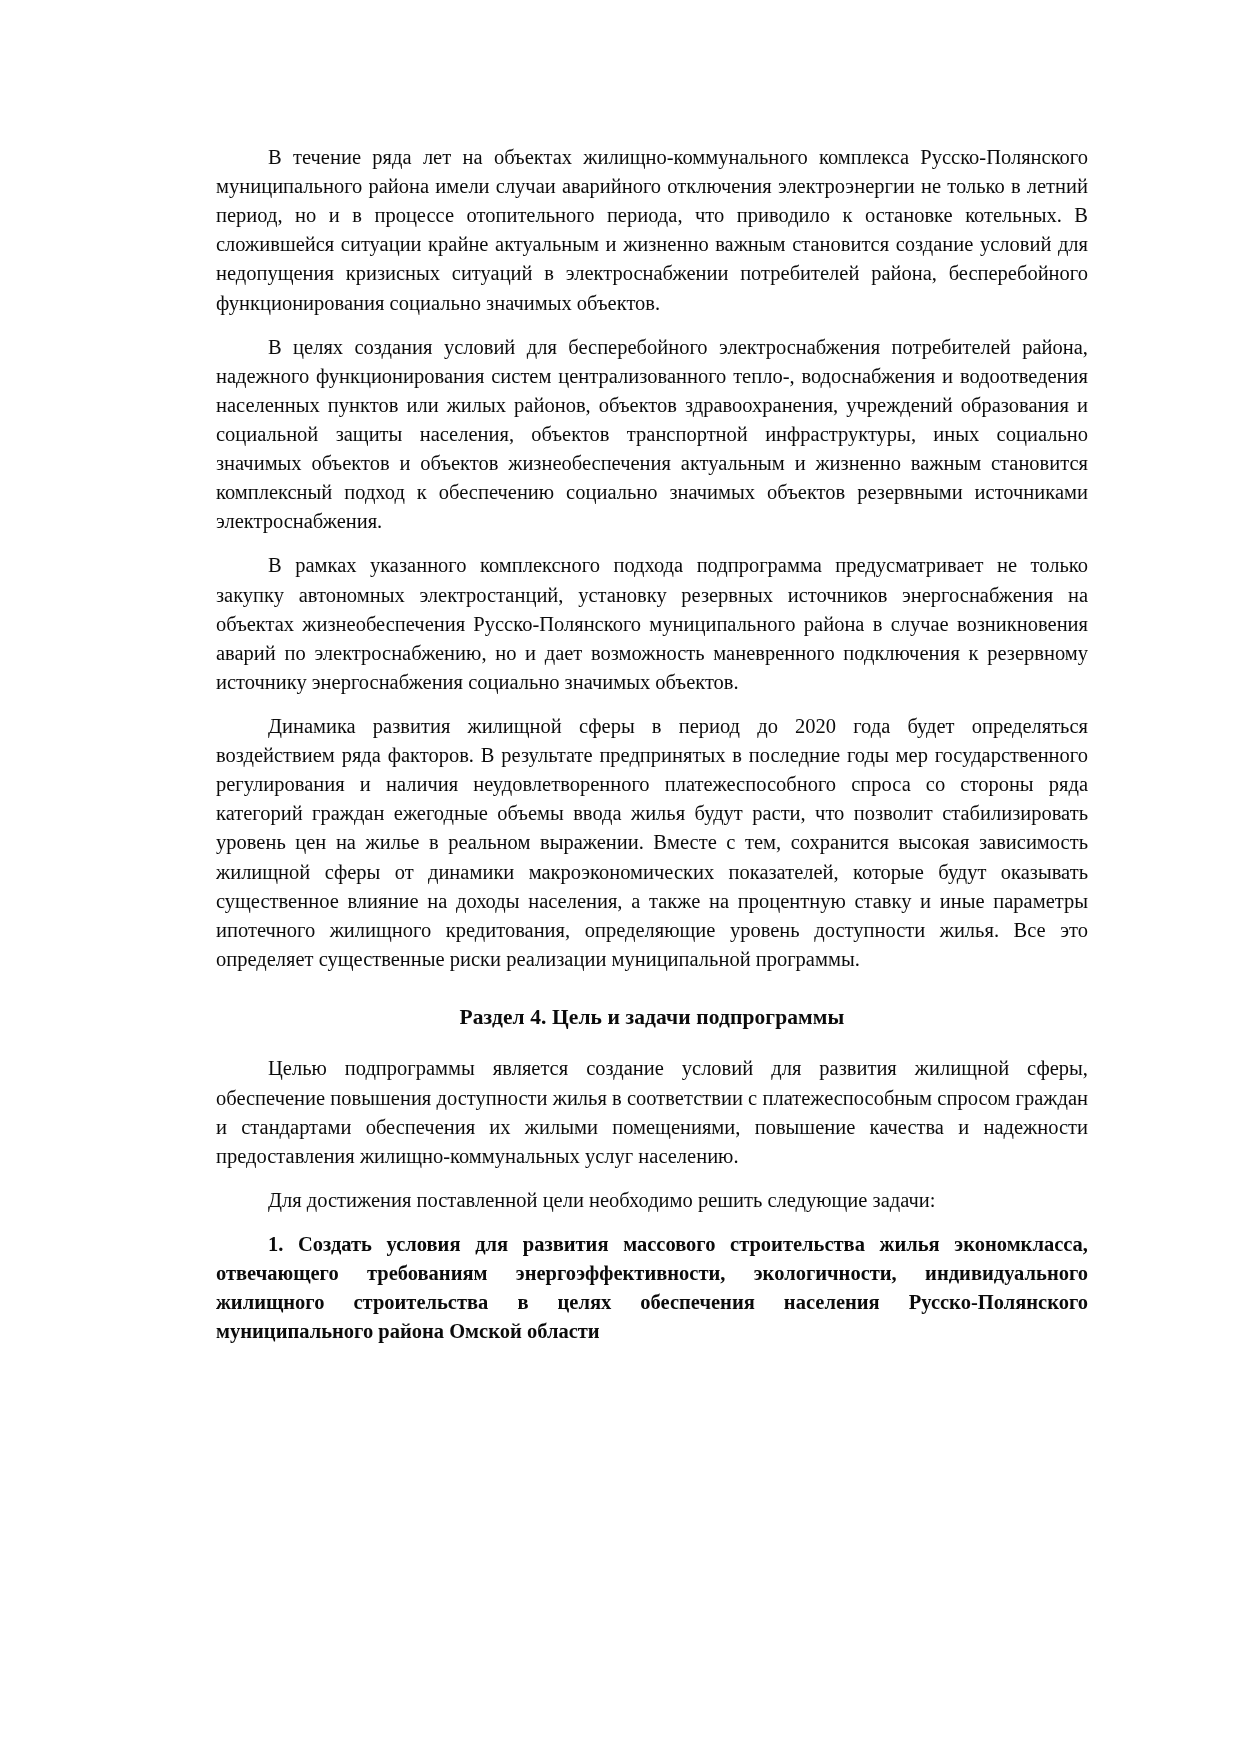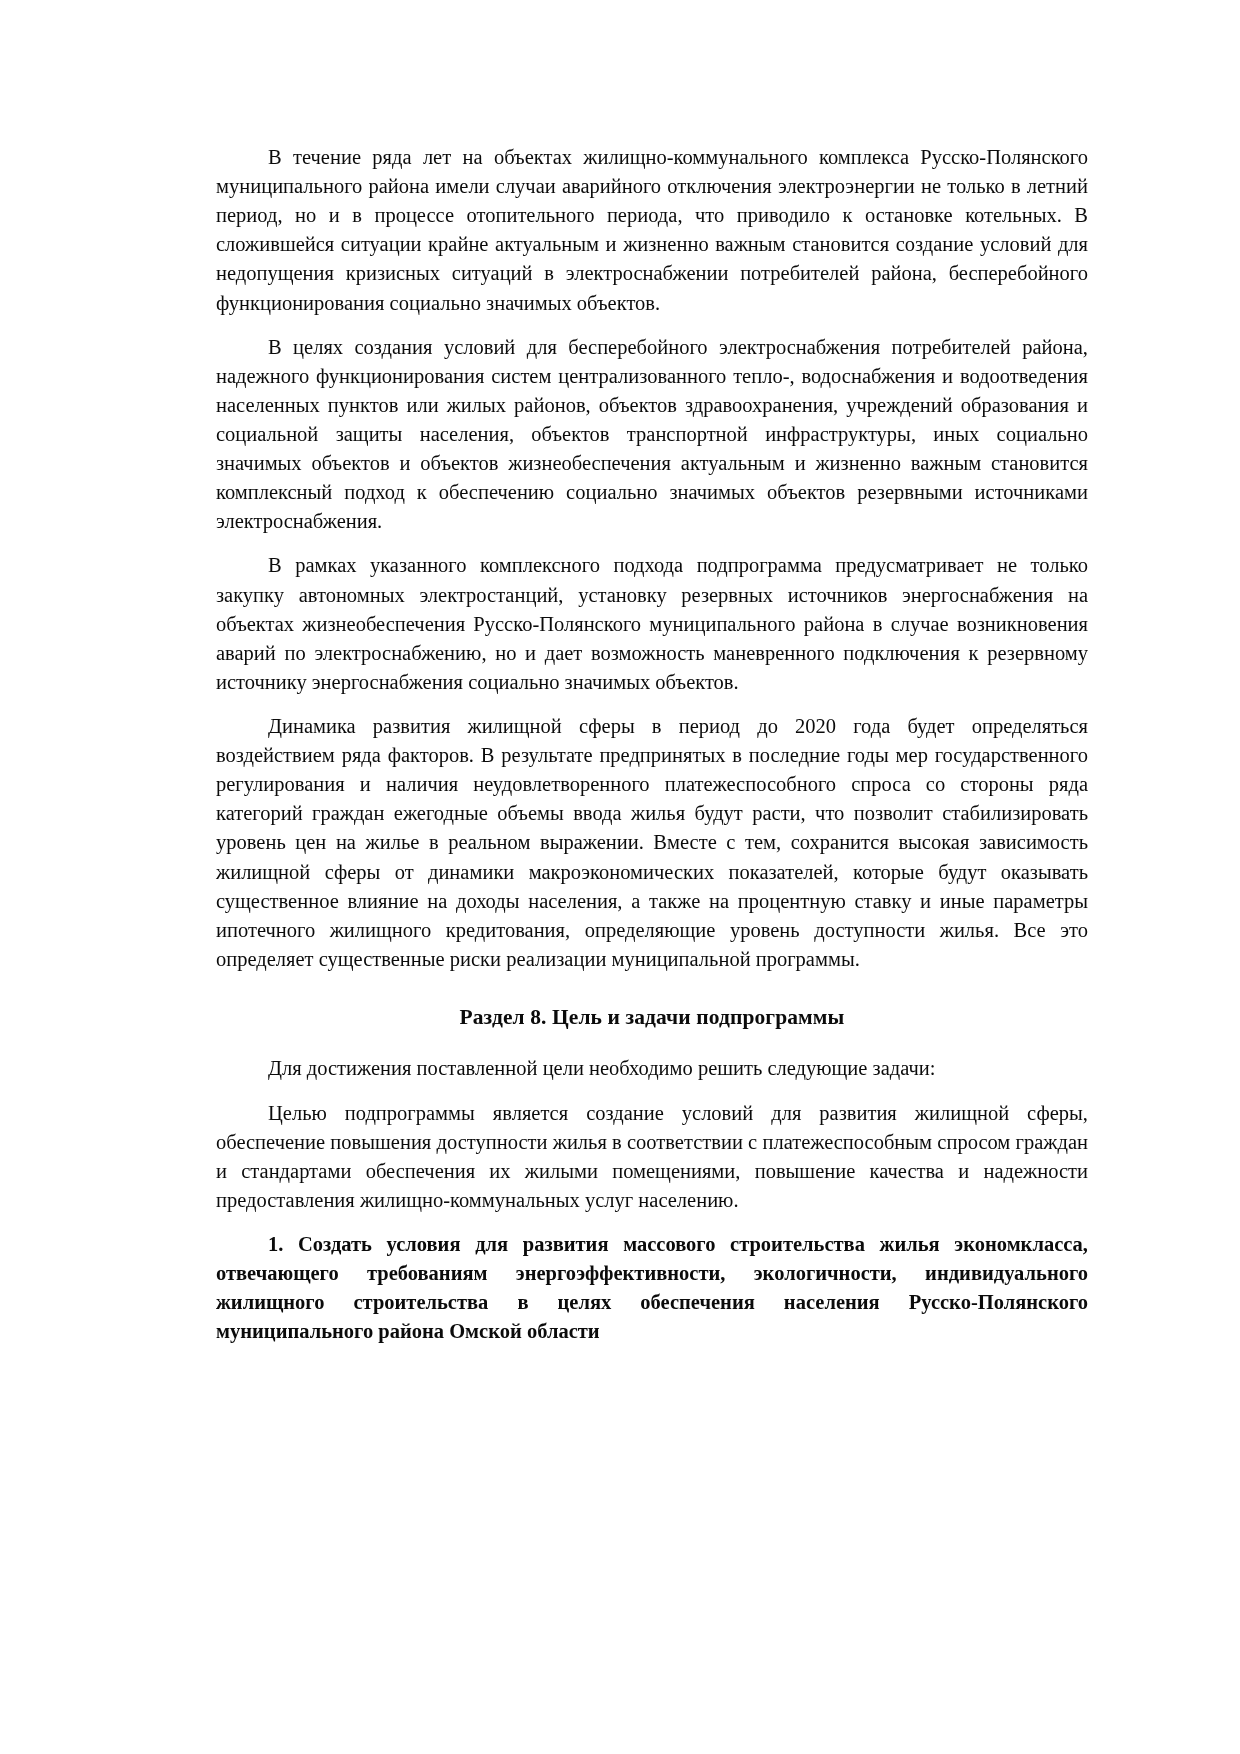--- a/index.html
+++ b/index.html
@@ -46,20 +46,20 @@
 <body>
 
 <div class="page">
   <div class="doc-body">
 
     <p class="para">В течение ряда лет на объектах жилищно-коммунального комплекса Русско-Полянского муниципального района имели случаи аварийного отключения электроэнергии не только в летний период, но и в процессе отопительного периода, что приводило к остановке котельных. В сложившейся ситуации крайне актуальным и жизненно важным становится создание условий для недопущения кризисных ситуаций в электроснабжении потребителей района, бесперебойного функционирования социально значимых объектов.</p>
     <p class="para">В целях создания условий для бесперебойного электроснабжения потребителей района, надежного функционирования систем централизованного тепло-, водоснабжения и водоотведения населенных пунктов или жилых районов, объектов здравоохранения, учреждений образования и социальной защиты населения, объектов транспортной инфраструктуры, иных социально значимых объектов и объектов жизнеобеспечения актуальным и жизненно важным становится комплексный подход к обеспечению социально значимых объектов резервными источниками электроснабжения.</p>
     <p class="para">В рамках указанного комплексного подхода подпрограмма предусматривает не только закупку автономных электростанций, установку резервных источников энергоснабжения на объектах жизнеобеспечения Русско-Полянского муниципального района в случае возникновения аварий по электроснабжению, но и дает возможность маневренного подключения к резервному источнику энергоснабжения социально значимых объектов.</p>
     <p class="para">Динамика развития жилищной сферы в период до 2020 года будет определяться воздействием ряда факторов. В результате предпринятых в последние годы мер государственного регулирования и наличия неудовлетворенного платежеспособного спроса со стороны ряда категорий граждан ежегодные объемы ввода жилья будут расти, что позволит стабилизировать уровень цен на жилье в реальном выражении. Вместе с тем, сохранится высокая зависимость жилищной сферы от динамики макроэкономических показателей, которые будут оказывать существенное влияние на доходы населения, а также на процентную ставку и иные параметры ипотечного жилищного кредитования, определяющие уровень доступности жилья. Все это определяет существенные риски реализации муниципальной программы.</p>
 
-    <h2 class="section-heading">Раздел 8. Цель и задачи подпрограммы</h2>
+    <h2 class="section-heading">Раздел 4. Цель и задачи подпрограммы</h2>
 
+    <p class="para">Целью подпрограммы является создание условий для развития жилищной сферы, обеспечение повышения доступности жилья в соответствии с платежеспособным спросом граждан и стандартами обеспечения их жилыми помещениями, повышение качества и надежности предоставления жилищно-коммунальных услуг населению.</p>
     <p class="para">Для достижения поставленной цели необходимо решить следующие задачи:</p>
-    <p class="para">Целью подпрограммы является создание условий для развития жилищной сферы, обеспечение повышения доступности жилья в соответствии с платежеспособным спросом граждан и стандартами обеспечения их жилыми помещениями, повышение качества и надежности предоставления жилищно-коммунальных услуг населению.</p>
     <p class="para">1. Создать условия для развития массового строительства жилья экономкласса, отвечающего требованиям энергоэффективности, экологичности, индивидуального жилищного строительства в целях обеспечения населения Русско-Полянского муниципального района Омской области</p>
 
   </div>
 </div>
 
 </body></html>

